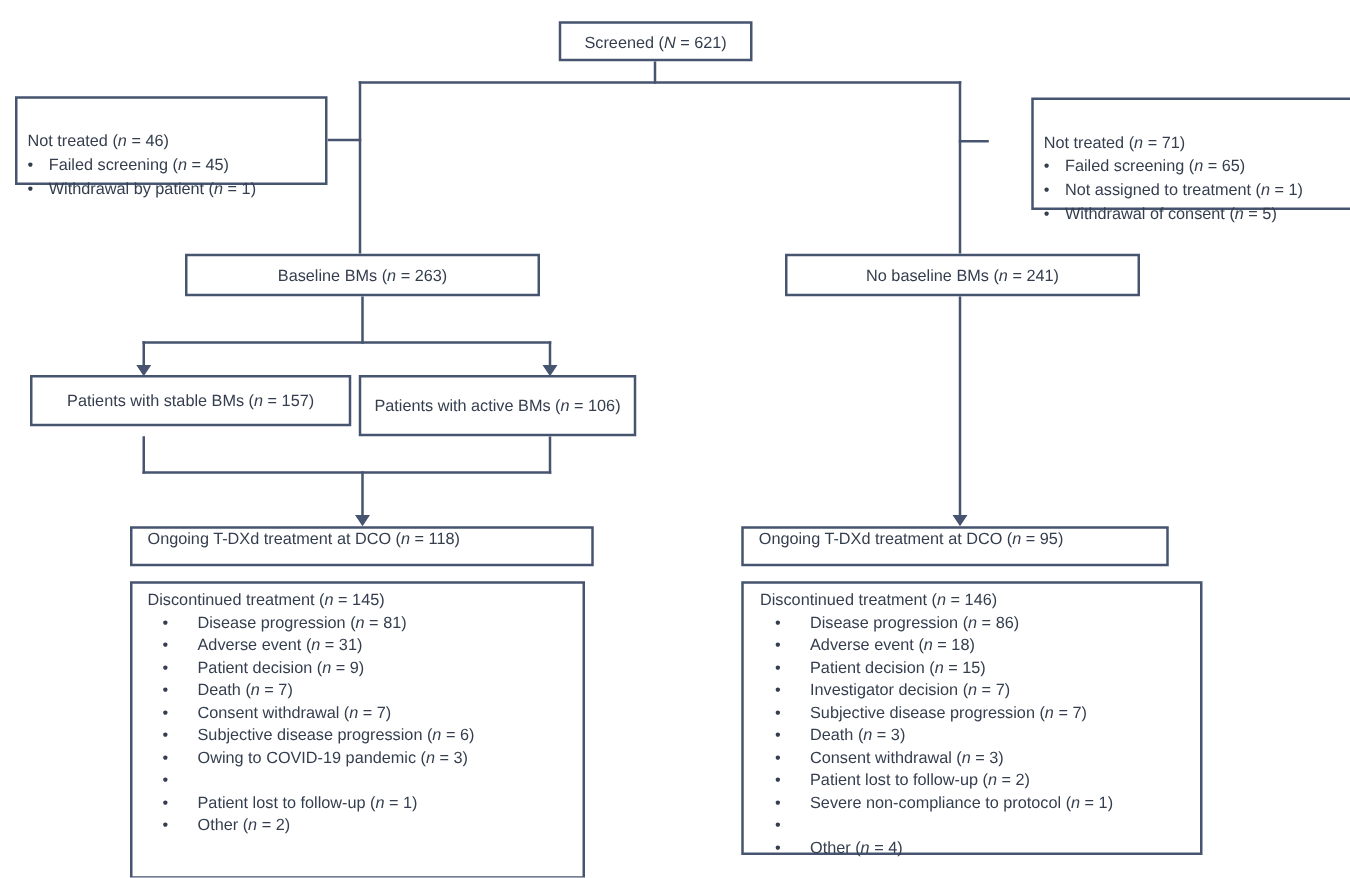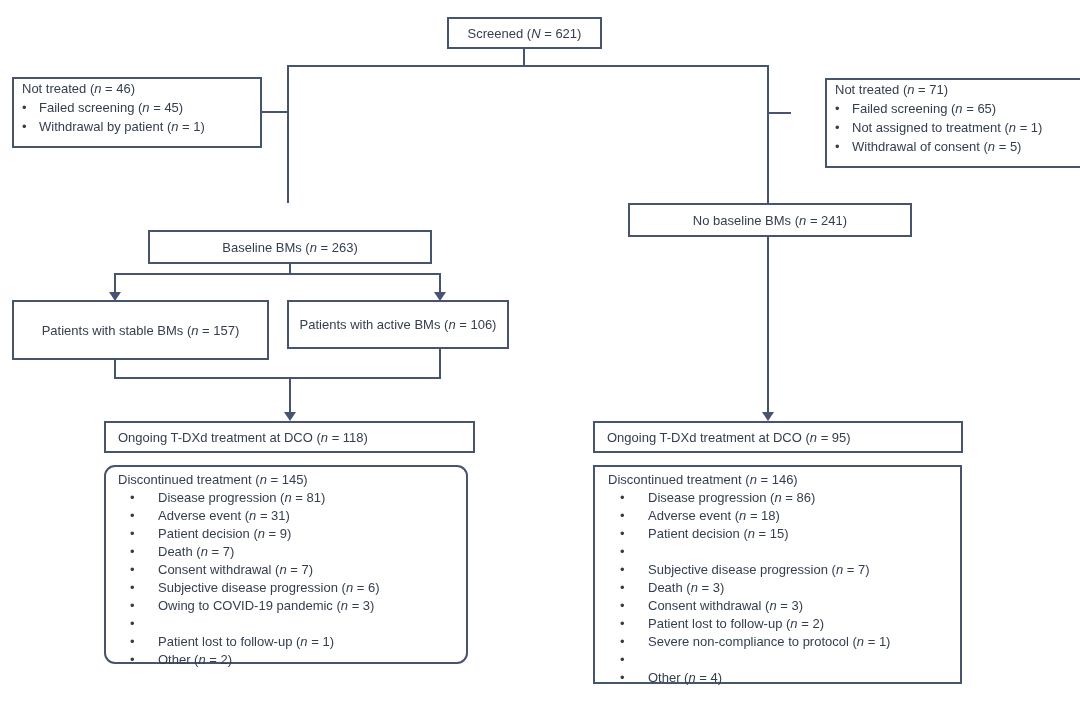--- a/index.html
+++ b/index.html
@@ -9,23 +9,23 @@
   }
   .canvas { position:relative; width:1080px; height:702px; background:var(--bg,#fff); }
 
   .box {
     position:absolute; box-sizing:border-box;
     border:2px solid var(--line,#475470);
     background:#fff; color:var(--text,#343e4e);
     font-size:13px;
   }
   .center { display:flex; align-items:center; justify-content:center; text-align:center; }
-  .vcl { display:flex; align-items:center; padding-left:12px; }
-
-  .listbox-sm { padding:0 8px; line-height:19px; }
+  .vcl { display:flex; align-items:flex-start; padding-left:12px; }
+
+  .listbox-sm { padding:24px 8px; line-height:19px; }
   .listbox-lg { padding:4px 12px; line-height:18px; }
 
   ul { margin:0; padding:0; list-style:none; }
   li { display:flex; }
   .small-list .bullet { width:17px; flex:none; }
   .big-list .bullet { width:40px; padding-left:12px; box-sizing:border-box; flex:none; }
   .li-text { flex:1; }
 
   .hl, .vl { position:absolute; background:var(--line,#475470); }
   .hl { height:2px; }
@@ -95,45 +95,45 @@
         <span class="bullet">•</span>
         <span class="li-text">Not assigned to treatment (<i>n</i> = 1)</span>
       </li>
         <li>
         <span class="bullet">•</span>
         <span class="li-text">Withdrawal of consent (<i>n</i> = 5)</span>
       </li>
       </ul>
   </div>
 
-  <div class="box center" style="left:148px; top:203px; width:284px; height:34px;margin-top:27px;">
+  <div class="box center" style="left:148px; top:203px; width:284px; height:34px;">
     <span>Baseline BMs (<i>n</i> = 263)</span>
   </div>
 
   <div class="box center" style="left:628px; top:203px; width:284px; height:34px;">
     <span>No baseline BMs (<i>n</i> = 241)</span>
   </div>
 
-  <div class="box center" style="left:12px; top:300px; width:257px; height:60px;">
+  <div class="box center" style="left:24px; top:300px; width:257px; height:41px;">
     <span>Patients with stable BMs (<i>n</i> = 157)</span>
   </div>
 
   <div class="box center" style="left:287px; top:300px; width:222px; height:49px;">
     <span>Patients with active BMs (<i>n</i> = 106)</span>
   </div>
 
   <div class="box vcl" style="left:104px; top:421px; width:371px; height:32px;">
     <span>Ongoing T-DXd treatment at DCO (<i>n</i> = 118)</span>
   </div>
 
-  <div class="box vcl" style="left:593px; top:421px; width:370px; height:32px;">
+  <div class="box vcl" style="left:593px; top:421px; width:342px; height:32px;">
     <span>Ongoing T-DXd treatment at DCO (<i>n</i> = 95)</span>
   </div>
 
-  <div class="box listbox-lg" style="left:104px; top:465px; width:364px; height:199px;border-radius:11px;">
+  <div class="box listbox-lg" style="left:104px; top:465px; width:364px; height:238px;">
     <div>Discontinued treatment (<i>n</i> = 145)</div>
     <ul class="big-list">
         <li>
         <span class="bullet">•</span>
         <span class="li-text">Disease progression (<i>n</i> = 81)</span>
       </li>
         <li>
         <span class="bullet">•</span>
         <span class="li-text">Adverse event (<i>n</i> = 31)</span>
       </li>
@@ -181,20 +181,21 @@
         <li>
         <span class="bullet">•</span>
         <span class="li-text">Adverse event (<i>n</i> = 18)</span>
       </li>
         <li>
         <span class="bullet">•</span>
         <span class="li-text">Patient decision (<i>n</i> = 15)</span>
       </li>
         <li>
         <span class="bullet">•</span>
+        <span class="li-text">Investigator decision (<i>n</i> = 7)</span>
       </li>
         <li>
         <span class="bullet">•</span>
         <span class="li-text">Subjective disease progression (<i>n</i> = 7)</span>
       </li>
         <li>
         <span class="bullet">•</span>
         <span class="li-text">Death (<i>n</i> = 3)</span>
       </li>
         <li>

